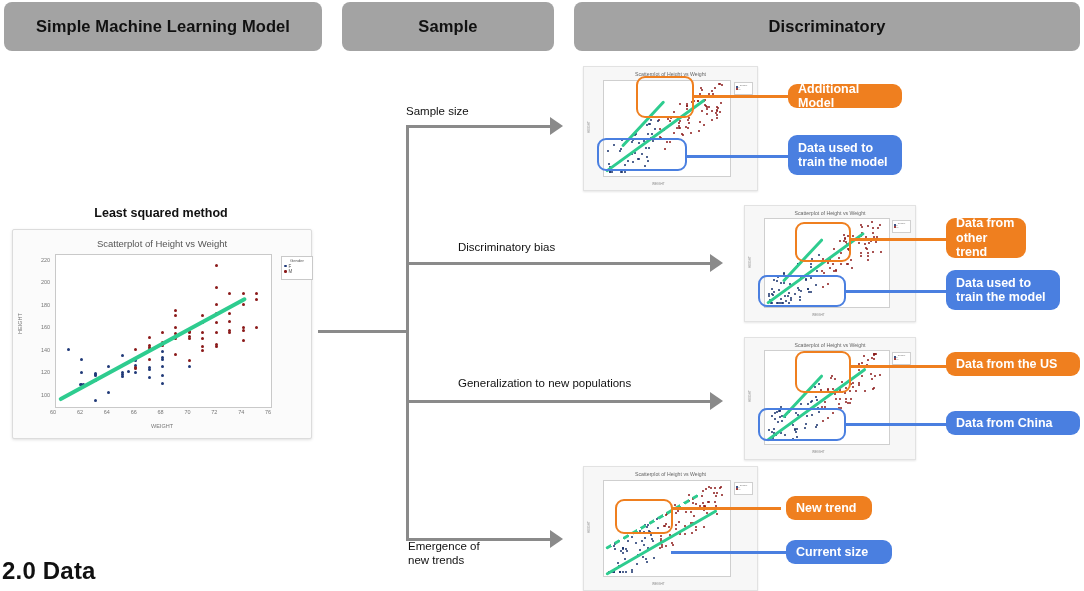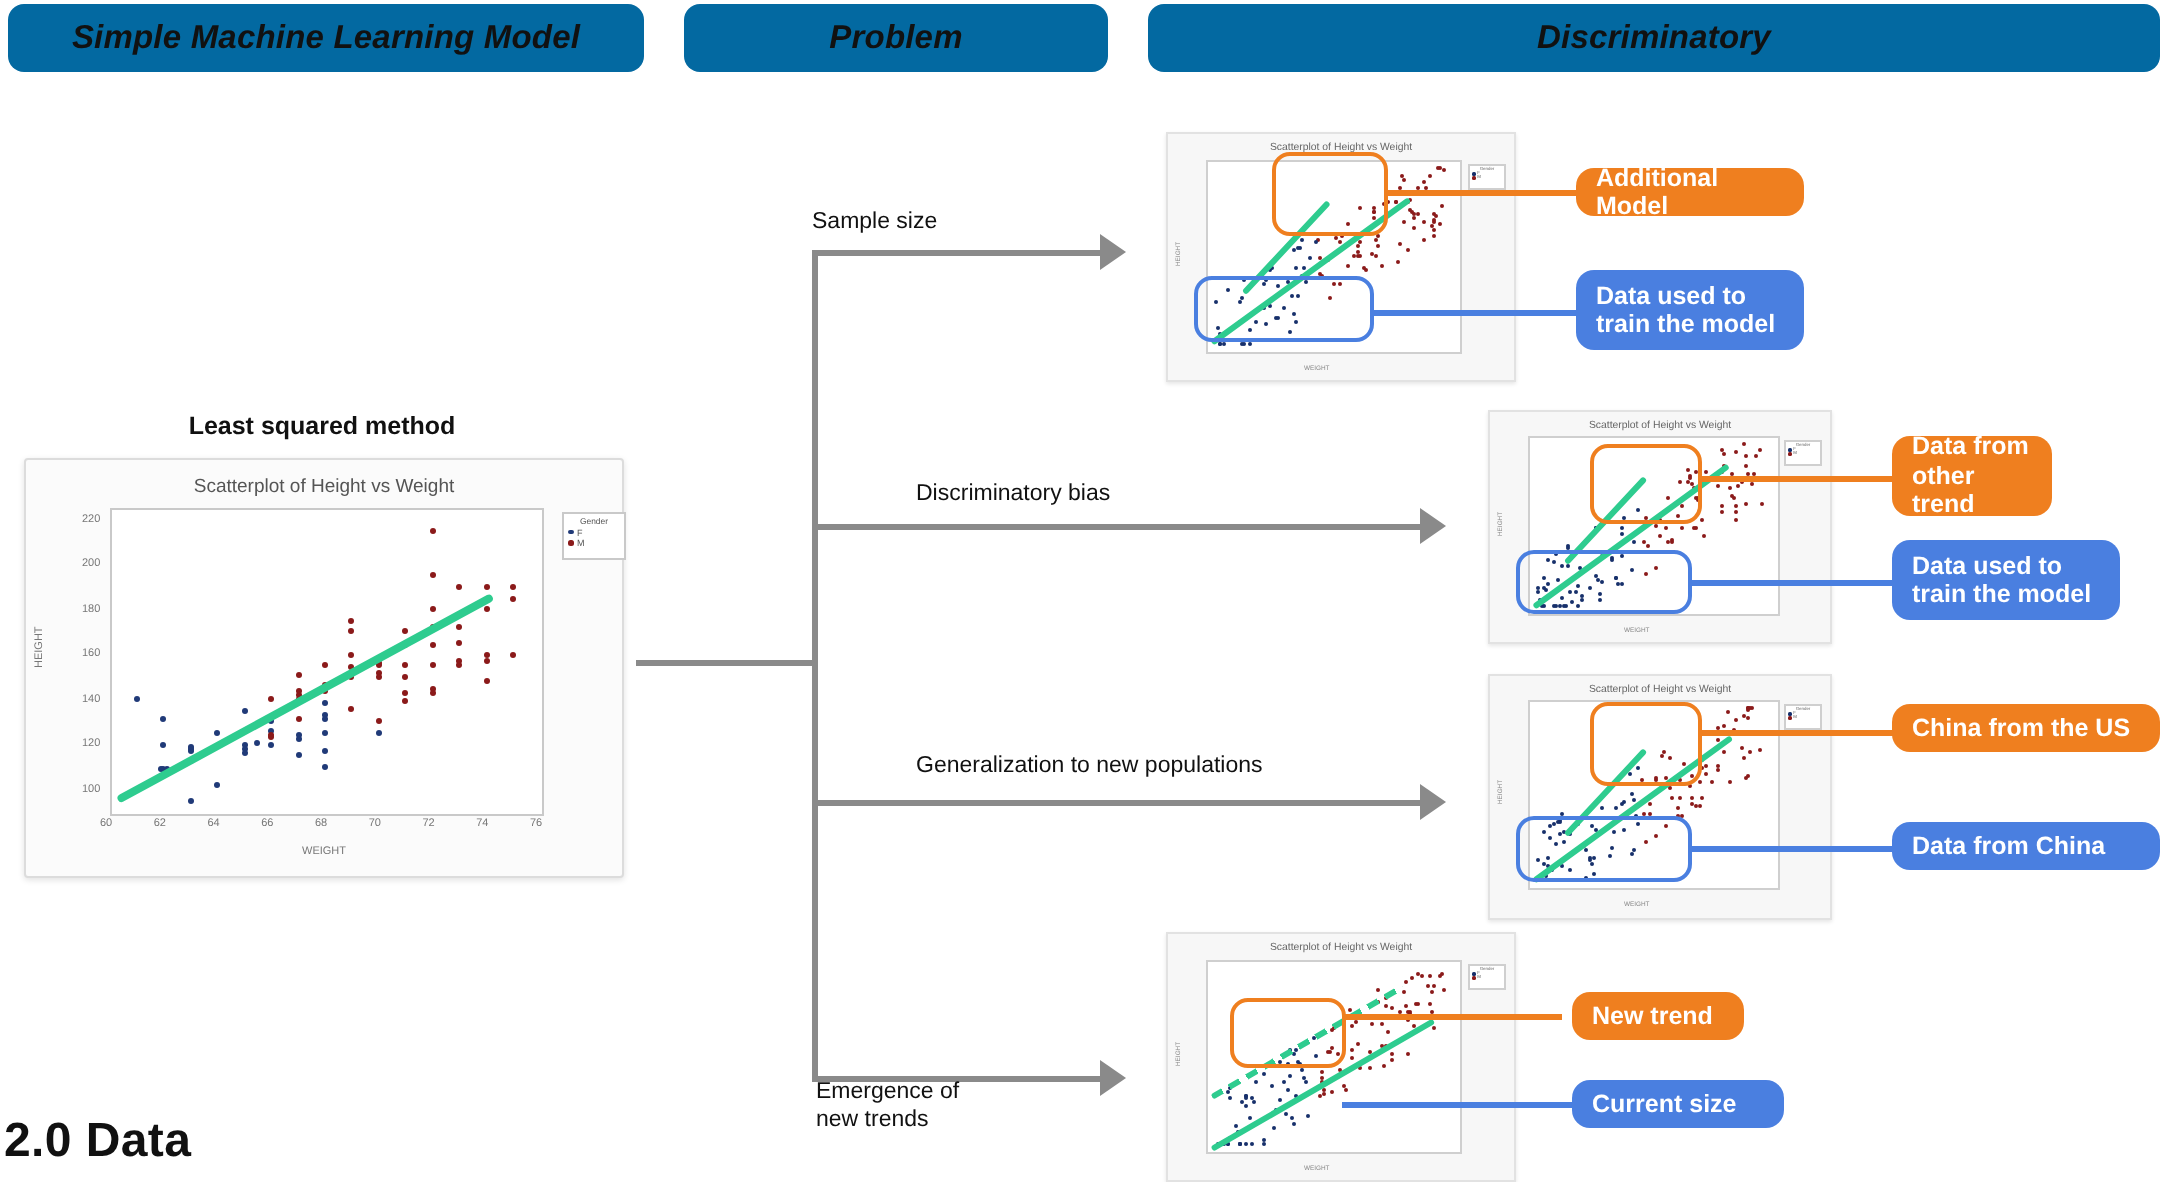--- a/index.html
+++ b/index.html
@@ -8,23 +8,23 @@
   }
   body {
     width: 1084px; height: 591px;
     position: relative; overflow: hidden;
     font-family: "Liberation Sans", sans-serif;
     color: #1a1a1a;
   }
 
   
   .hdr {
-    position: absolute; top: 2px; height: 34px;
-    background: #0369a1; border-radius: 8px;
-    display: flex; align-items: center; justify-content: center; font-style: italic;
+    position: absolute; top: 2px; height: 49px;
+    background: #a3a3a3; border-radius: 8px;
+    display: flex; align-items: center; justify-content: center;
   }
   .hdr span {
     font-size: 16.5px; font-weight: 600; color: #111; letter-spacing: .1px;
   }
   #hdr-model { left: 4px;   width: 318px; }
   #hdr-prob  { left: 342px; width: 212px; }
   #hdr-manif { left: 574px; width: 506px; }
 
   
   #left-card {
@@ -147,21 +147,21 @@
     font-size: 24px; font-weight: bold; color: #111; letter-spacing: .2px;
   }
 </style>
 </head>
 <body>
 
 <div class="hdr" id="hdr-model">
   <span>Simple Machine Learning Model</span>
 </div>
 <div class="hdr" id="hdr-prob">
-  <span>Problem</span>
+  <span>Sample</span>
 </div>
 <div class="hdr" id="hdr-manif">
   <span>Discriminatory</span>
 </div>
 
 <div id="lsm-title">Least squared method</div>
 <div id="left-card">
   <div class="plot-title" id="big-plot-title">Scatterplot of Height vs Weight</div>
   <div class="bigaxis-lbl" id="big-ylab">HEIGHT</div>
   <div class="bigaxis-lbl" id="big-xlab">WEIGHT</div>
@@ -748,21 +748,21 @@
       <div class="mdot m" style="left: 87.413px; top: 50.426px;"></div>
     </div>
   <div class="mtrend" style="left:22px; top:101px; width:122px; transform:rotate(-36deg);"></div>
   <div class="mtrend" style="left:38px; top:78px; width:58px; transform:rotate(-47deg);"></div>
 </div>
 <div class="hl-box hl-orange" style="left:795px; top:351px; width:56px; height:42px;"></div>
 <div class="hl-box hl-blue" style="left:758px; top:408px; width:88px; height:33px;"></div>
 <div class="leader orange" style="left:849px; top:365px; width:100px;"></div>
 <div class="leader blue" style="left:844px; top:423px; width:104px;"></div>
 <div class="callout orange" style="left:946px; top:352px; width:134px; height:24px; font-size:12.5px;">
-  <span>China from the US</span>
+  <span>Data from the US</span>
 </div>
 <div class="callout blue" style="left:946px; top:411px; width:134px; height:24px; font-size:12.5px;text-align:right;">
   <span>Data from China</span>
 </div>
 
 <div class="mini-card" style="left:583px; top:466px; width:173px; height:123px;">
   <div class="mini-title">Scatterplot of Height vs Weight</div>
   <div class="mini-plotarea mini-area" style="left:19px; top:13px; width:126px; height:95px;"></div>
   <div class="mini-lbl" style="left:3px; top:66px; transform:rotate(-90deg); transform-origin:left top;">HEIGHT</div>
   <div class="mini-lbl" style="left:68px; top:115px;">WEIGHT</div>

